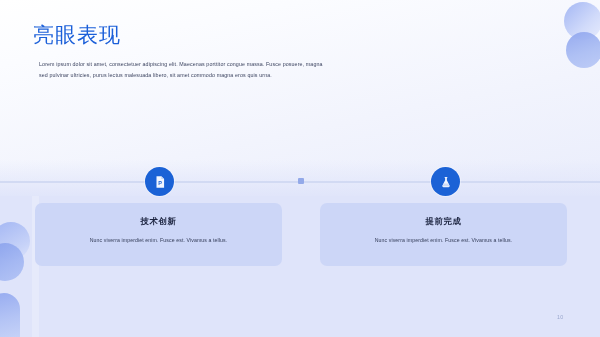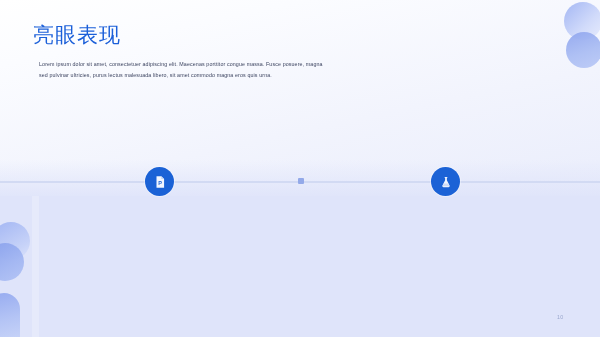--- a/index.html
+++ b/index.html
@@ -223,17 +223,25 @@
 
   <div class="node node-right">
     <span>
       <svg width="14" height="14" viewBox="0 0 24 24">
         <path d="M9.6 3.4h4.8v1.1h-.9v4.3l4.6 9.1a2 2 0 0 1-1.8 2.9H7.7a2 2 0 0 1-1.8-2.9l4.6-9.1V4.5h-.9z" fill="#f2f6ff"></path>
         <path d="M8.3 14.6h7.4l2.4 4.6H5.9z" fill="#cfdcf6"></path>
       </svg>
     </span>
   </div>
 
-
+  <div class="card card-left">
+    <div class="card-title">技术创新</div>
+    <div class="card-desc">Nunc viverra imperdiet enim. Fusce est. Vivamus a tellus.</div>
+  </div>
+
+  <div class="card card-right">
+    <div class="card-title">提前完成</div>
+    <div class="card-desc">Nunc viverra imperdiet enim. Fusce est. Vivamus a tellus.</div>
+  </div>
 
   <div class="page-number">10</div>
 
 </div>
 
 </body></html>

